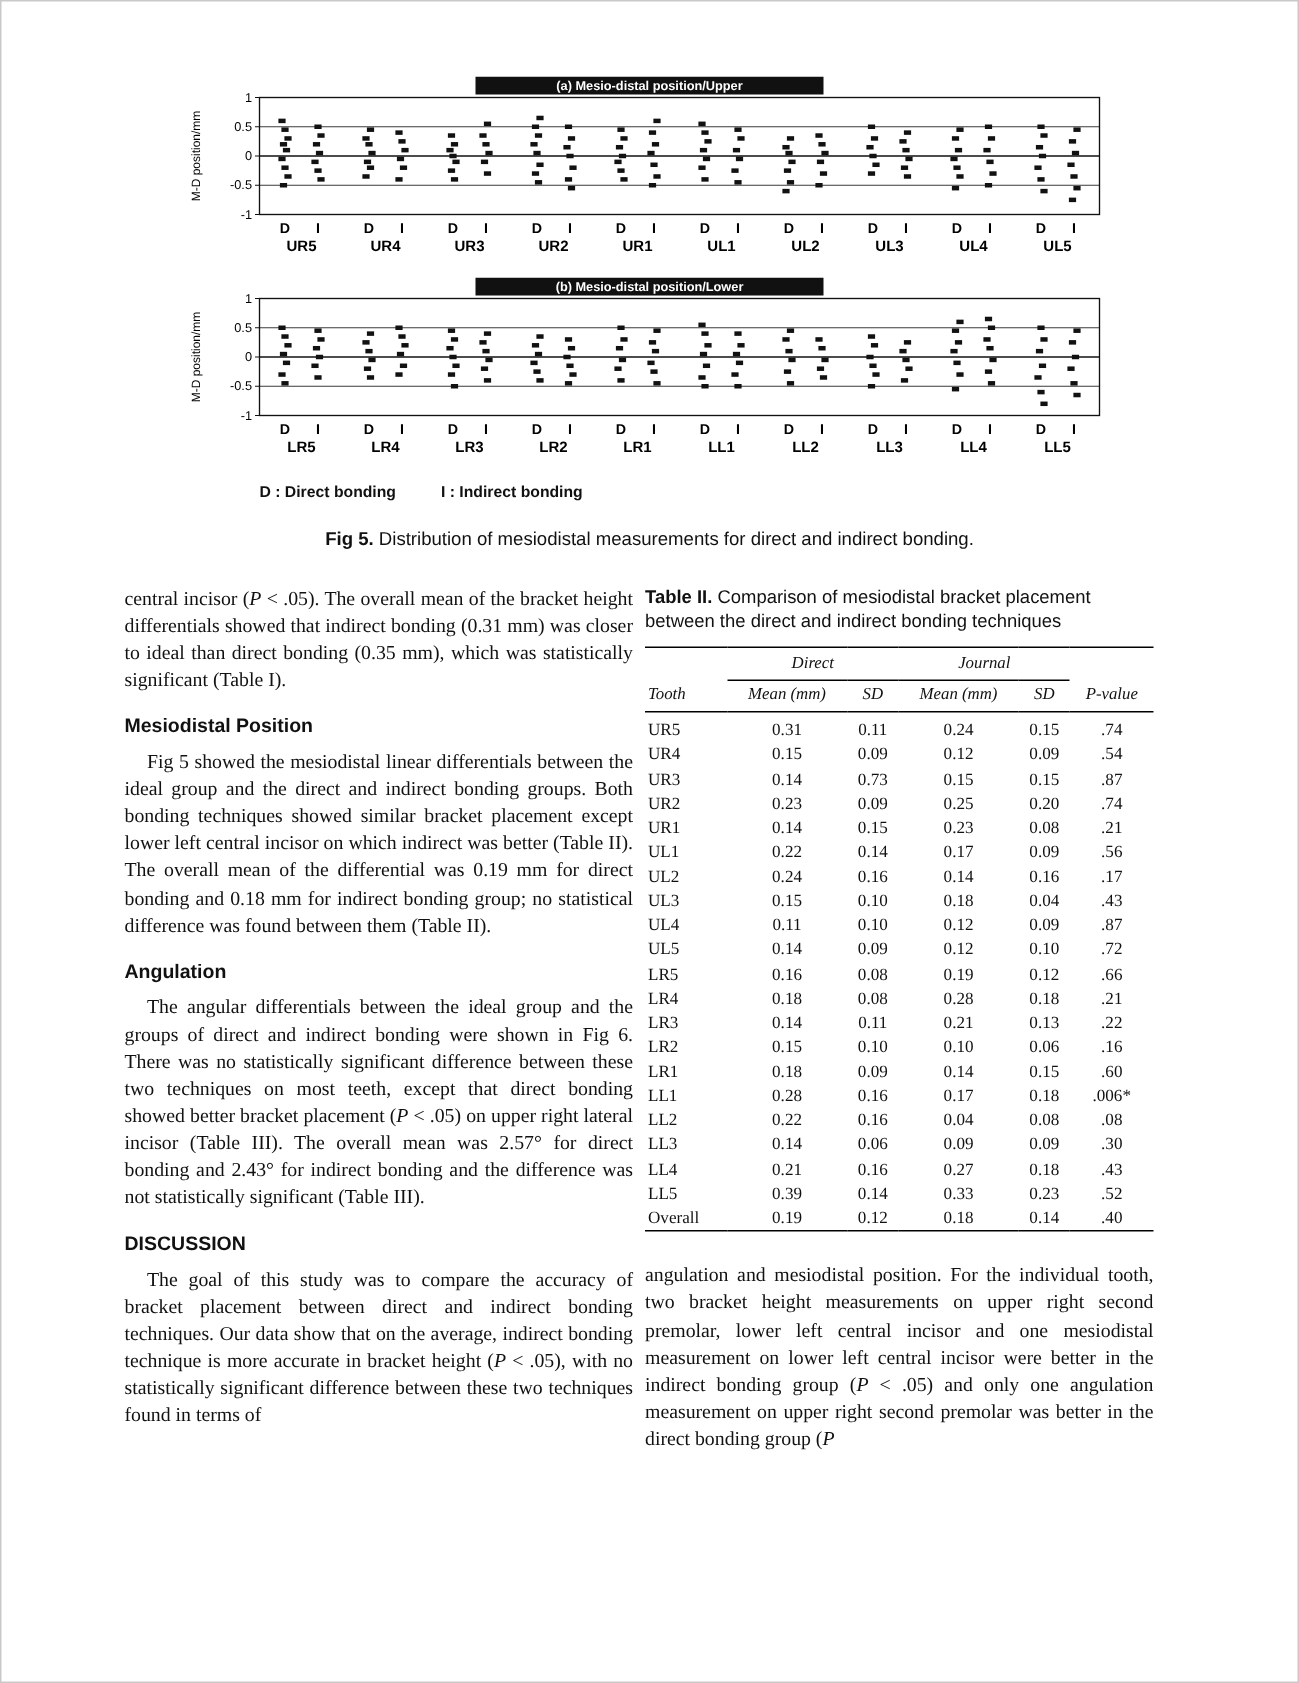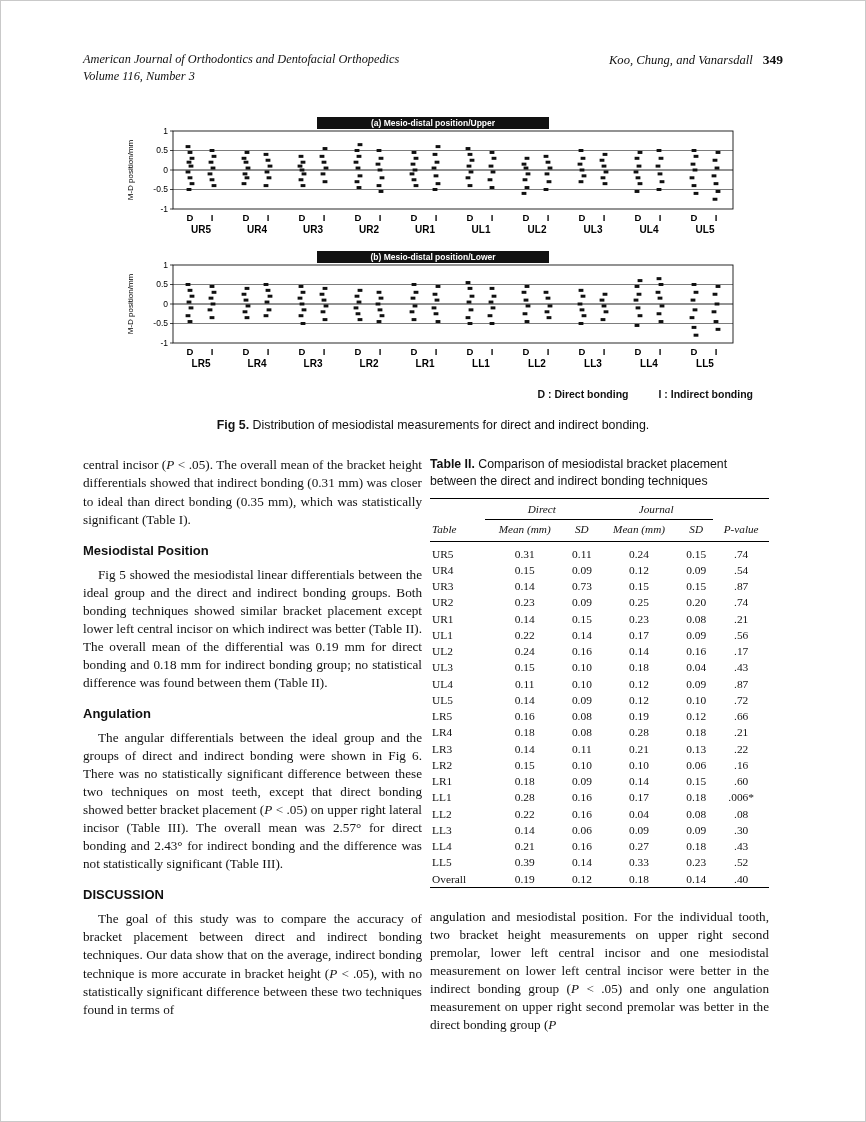--- a/index.html
+++ b/index.html
@@ -10,21 +10,21 @@
 
   .header { display:flex; justify-content:space-between; align-items:flex-start;
             font-size:12.3px; font-style:italic; margin-bottom:32px; }
   .header-left div { line-height:1.4; }
   .header-right { font-size:12.6px; white-space:nowrap; padding-top:1px; }
   .pageno { font-style:normal; font-weight:bold; margin-left:10px; font-size:13.5px; }
 
   .figure { margin-bottom:24px; }
   .chart { display:block; margin:0 auto 14px auto; }
   .fig-legend { font-family:"Liberation Sans", sans-serif; font-weight:bold;
-                font-size:10.5px; margin:17px 0 18px 90px;text-align:right; }
+                font-size:10.5px; margin:17px 0 18px 90px; }
   .fig-legend span { margin-right:30px; }
   .fig-caption { text-align:center; font-family:"Liberation Sans", sans-serif;
                  font-size:12.4px; margin-top:4px; }
 
   .columns { display:flex; gap:8px; }
   .col { width:339px; font-size:13.2px; line-height:1.37; text-align:justify; }
   .col p { margin-bottom:3px; }
   p.indent { text-indent:15px; }
   h3 { font-family:"Liberation Sans", sans-serif; font-size:13px;
        margin:13px 0 6px 0; text-align:left; }
@@ -42,29 +42,20 @@
   .tbl td.tooth { text-align:left; }
   .tbl tbody tr:first-child td { padding-top:5px; }
   .tbl-foot { font-size:10.8px; margin-bottom:20px; text-align:left; }
   p.cont { margin-top:20px; }
 </style>
 </head>
 <body>
 
 <div class="page">
 
-  <div class="header">
-    <div class="header-left">
-      <div>American Journal of Orthodontics and Dentofacial Orthopedics</div>
-      <div>Volume 116, Number 3</div>
-    </div>
-    <div class="header-right">
-      <span>Koo, Chung, and Vanarsdall</span><span class="pageno">349</span>
-    </div>
-  </div>
 
   <div class="figure">
     <svg class="chart" width="620" height="120" viewBox="0 0 620 120">
         <rect x="50" y="14" width="560" height="78" fill="none" stroke="#111" stroke-width="0.9"></rect>
         <line x1="50" x2="610" y1="33.5" y2="33.5" stroke="#111" stroke-width="0.55"></line>
         <line x1="50" x2="610" y1="53" y2="53" stroke="#111" stroke-width="0.9"></line>
         <line x1="50" x2="610" y1="72.5" y2="72.5" stroke="#111" stroke-width="0.55"></line>
         <line x1="47" x2="50" y1="14" y2="14" stroke="#111" stroke-width="0.8"></line>
         <text x="45" y="16.8" text-anchor="end" font-size="8.5" font-family="&quot;Liberation Sans&quot;, sans-serif">1</text>
         <line x1="47" x2="50" y1="33.5" y2="33.5" stroke="#111" stroke-width="0.8"></line>
@@ -444,21 +435,21 @@
       </div>
       <table class="tbl">
         <thead>
           <tr class="grp-row">
             <th></th>
             <th colspan="2" class="grp">Direct</th>
             <th colspan="2" class="grp">Journal</th>
             <th></th>
           </tr>
           <tr class="hdr-row">
-            <th class="tooth">Table</th>
+            <th class="tooth">Tooth</th>
             <th>Mean (mm)</th>
             <th>SD</th>
             <th>Mean (mm)</th>
             <th>SD</th>
             <th>P-value</th>
           </tr>
         </thead>
         <tbody>
             <tr>
               <td class="tooth">UR5</td>

